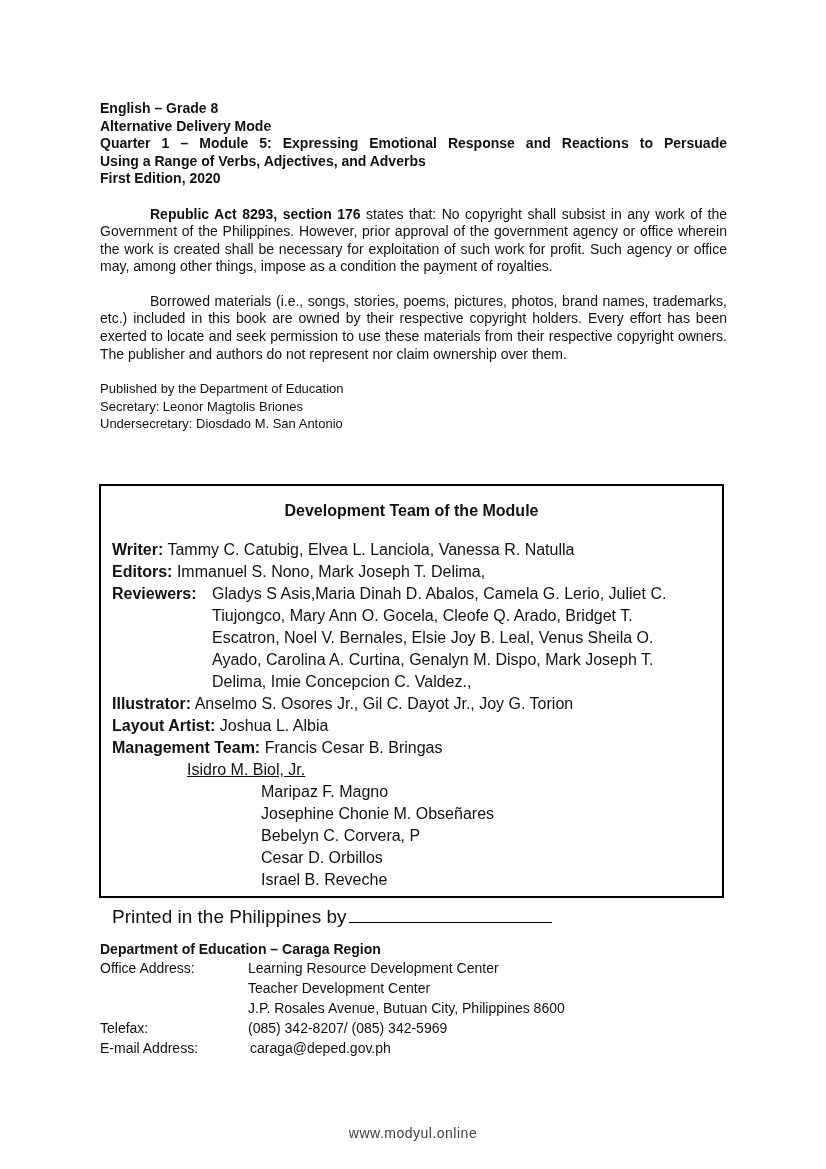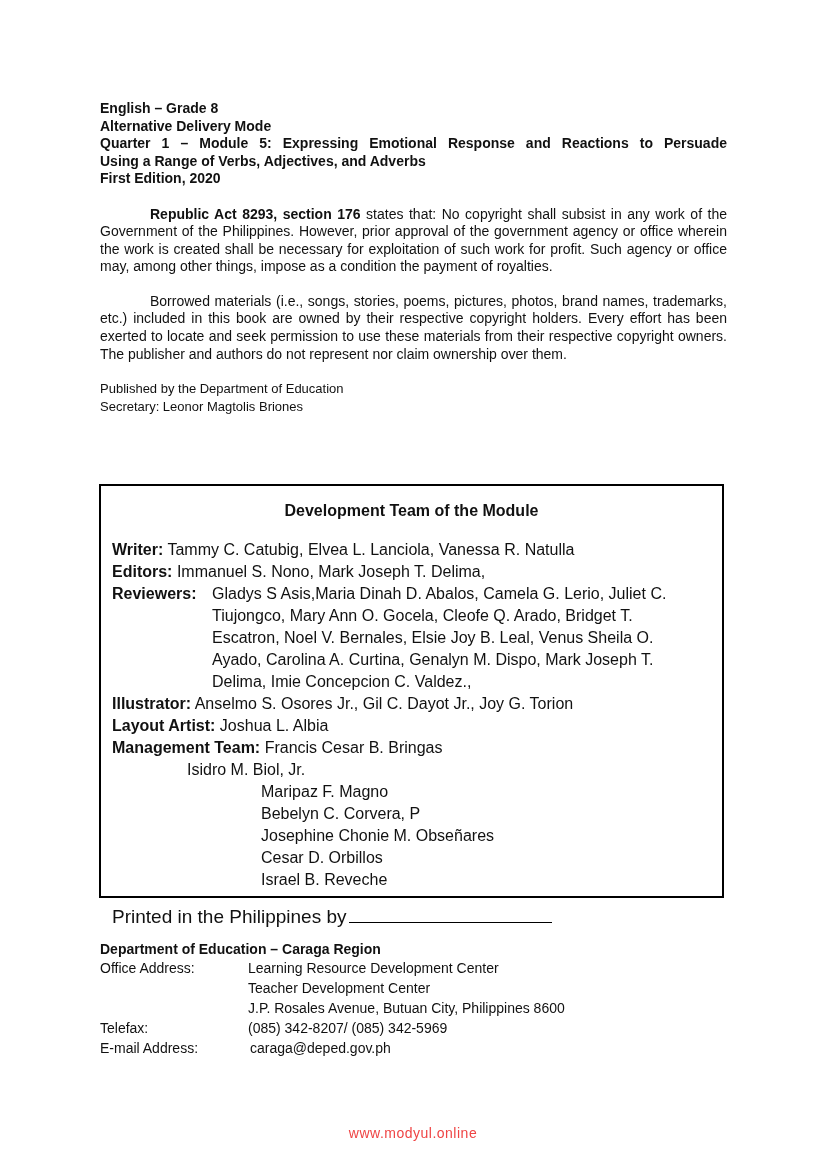--- a/index.html
+++ b/index.html
@@ -25,31 +25,31 @@
       font-weight: bold; font-size: 16px;
     }
     .box-body {
       position: absolute; left: 11px; top: 53px; width: 600px;
       font-size: 16px; line-height: 22px;
     }
     .row b { font-weight: bold; }
     .rev { display: flex; }
     .rev .lbl { width: 100px; flex: none; font-weight: bold; }
     .rev .names { flex: 1; padding-left: 0; }
-    .mgmt-indent1 { padding-left: 75px; }
+    .mgmt-indent1 { padding-left: 75px; text-decoration: underline; }
     .mgmt-indent2 { padding-left: 149px; }
     .printed { position: absolute; left: 112px; top: 906px; font-size: 19px; font-weight: normal; }
     .printed .blank { display: inline-block; width: 203px; border-bottom: 1px solid #000; height: 13px; vertical-align: baseline; margin-left: 3px; }
     .region { position: absolute; left: 100px; top: 941px; width: 627px; font-size: 14px; line-height: 20px; }
     .region .rtitle { font-weight: bold; line-height: 17px; }
     .region .addr { display: flex; }
     .region .addr .k { width: 148px; flex: none; }
     .watermark {
       position: absolute; left: 0; right: 0; top: 1125px; text-align: center;
-      font-size: 14px; color: #ef4444; letter-spacing: 0.5px;
+      font-size: 14px; color: #404040; letter-spacing: 0.5px;
     }
   </style>
 </head>
 <body>
 
 <div class="page">
   <div class="hdr">
     <div>English – Grade 8</div>
     <div>Alternative Delivery Mode</div>
     <div class="title-line" style="text-align-last: justify;">Quarter 1 – Module 5: Expressing Emotional Response and Reactions to Persuade</div>
@@ -57,20 +57,21 @@
     <div>First Edition, 2020</div>
   </div>
 
   <p class="para" style="margin-top:18px;"><b>Republic Act 8293, section 176</b><span> states that: No copyright shall subsist in any work of the Government of the Philippines. However, prior approval of the government agency or office wherein the work is created shall be necessary for exploitation of such work for profit. Such agency or office may, among other things, impose as a condition the payment of royalties.</span></p>
 
   <p class="para" style="margin-top:17px;">Borrowed materials (i.e., songs, stories, poems, pictures, photos, brand names, trademarks, etc.) included in this book are owned by their respective copyright holders. Every effort has been exerted to locate and seek permission to use these materials from their respective copyright owners. The publisher and authors do not represent nor claim ownership over them.</p>
 
   <div class="pub" style="margin-top:17px;">
     <div>Published by the Department of Education</div>
     <div>Secretary: Leonor Magtolis Briones</div>
+    <div>Undersecretary: Diosdado M. San Antonio</div>
   </div>
 </div>
 
 <div class="box">
   <div class="box-title">Development Team of the Module</div>
   <div class="box-body">
     <div class="row"><b>Writer:</b><span> Tammy C. Catubig, Elvea L. Lanciola, Vanessa R. Natulla</span></div>
     <div class="row"><b>Editors:</b><span> Immanuel S. Nono, Mark Joseph T. Delima,</span></div>
     <div class="rev">
       <span class="lbl">Reviewers:</span>
@@ -80,22 +81,22 @@
         <div>Escatron, Noel V. Bernales, Elsie Joy B. Leal, Venus Sheila O.</div>
         <div>Ayado, Carolina A. Curtina, Genalyn M. Dispo, Mark Joseph T.</div>
         <div>Delima, Imie Concepcion C. Valdez.,</div>
       </div>
     </div>
     <div class="row"><b>Illustrator:</b><span> Anselmo S. Osores Jr., Gil C. Dayot Jr., Joy G. Torion</span></div>
     <div class="row"><b>Layout Artist:</b><span> Joshua L. Albia</span></div>
     <div class="row"><b>Management Team:</b><span> Francis Cesar B. Bringas</span></div>
     <div class="mgmt-indent1">Isidro M. Biol, Jr.</div>
     <div class="mgmt-indent2">Maripaz F. Magno</div>
+    <div class="mgmt-indent2">Josephine Chonie M. Obseñares</div>
     <div class="mgmt-indent2">Bebelyn C. Corvera, P</div>
-    <div class="mgmt-indent2">Josephine Chonie M. Obseñares</div>
     <div class="mgmt-indent2">Cesar D. Orbillos</div>
     <div class="mgmt-indent2">Israel B. Reveche</div>
   </div>
 </div>
 
 <div class="printed">
   <span>Printed in the Philippines by</span><span class="blank"></span>
 </div>
 
 <div class="region">

